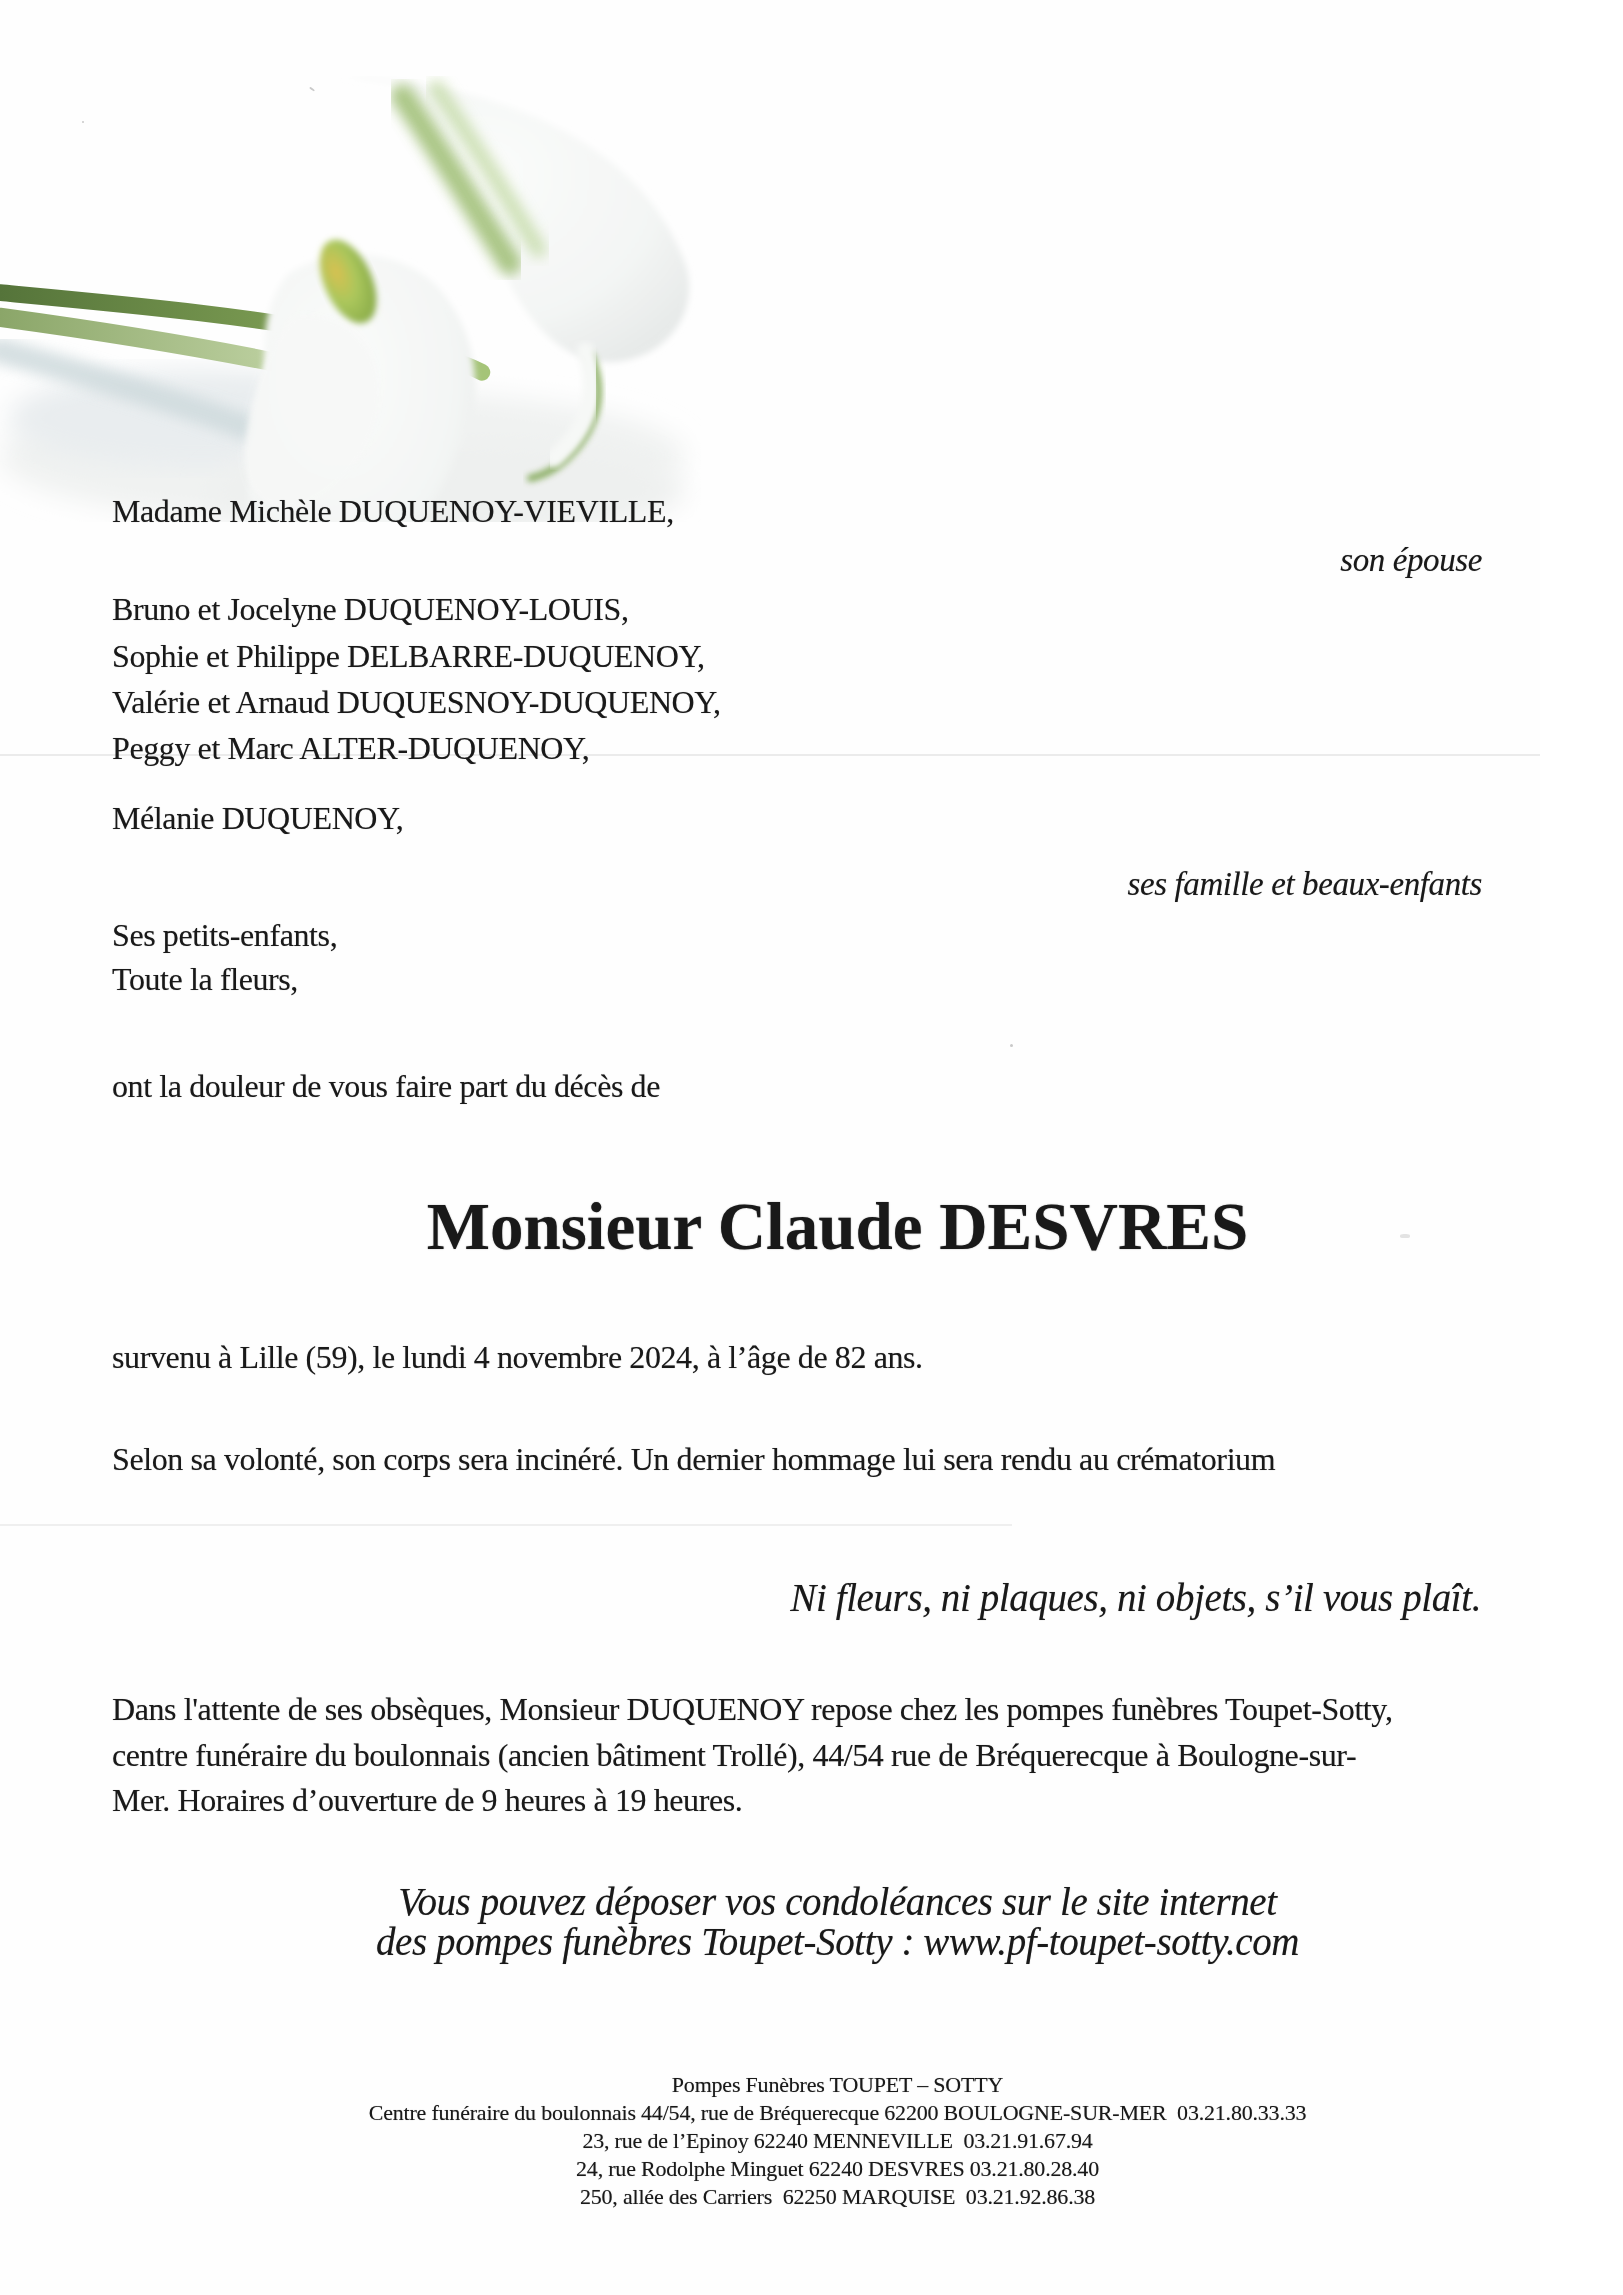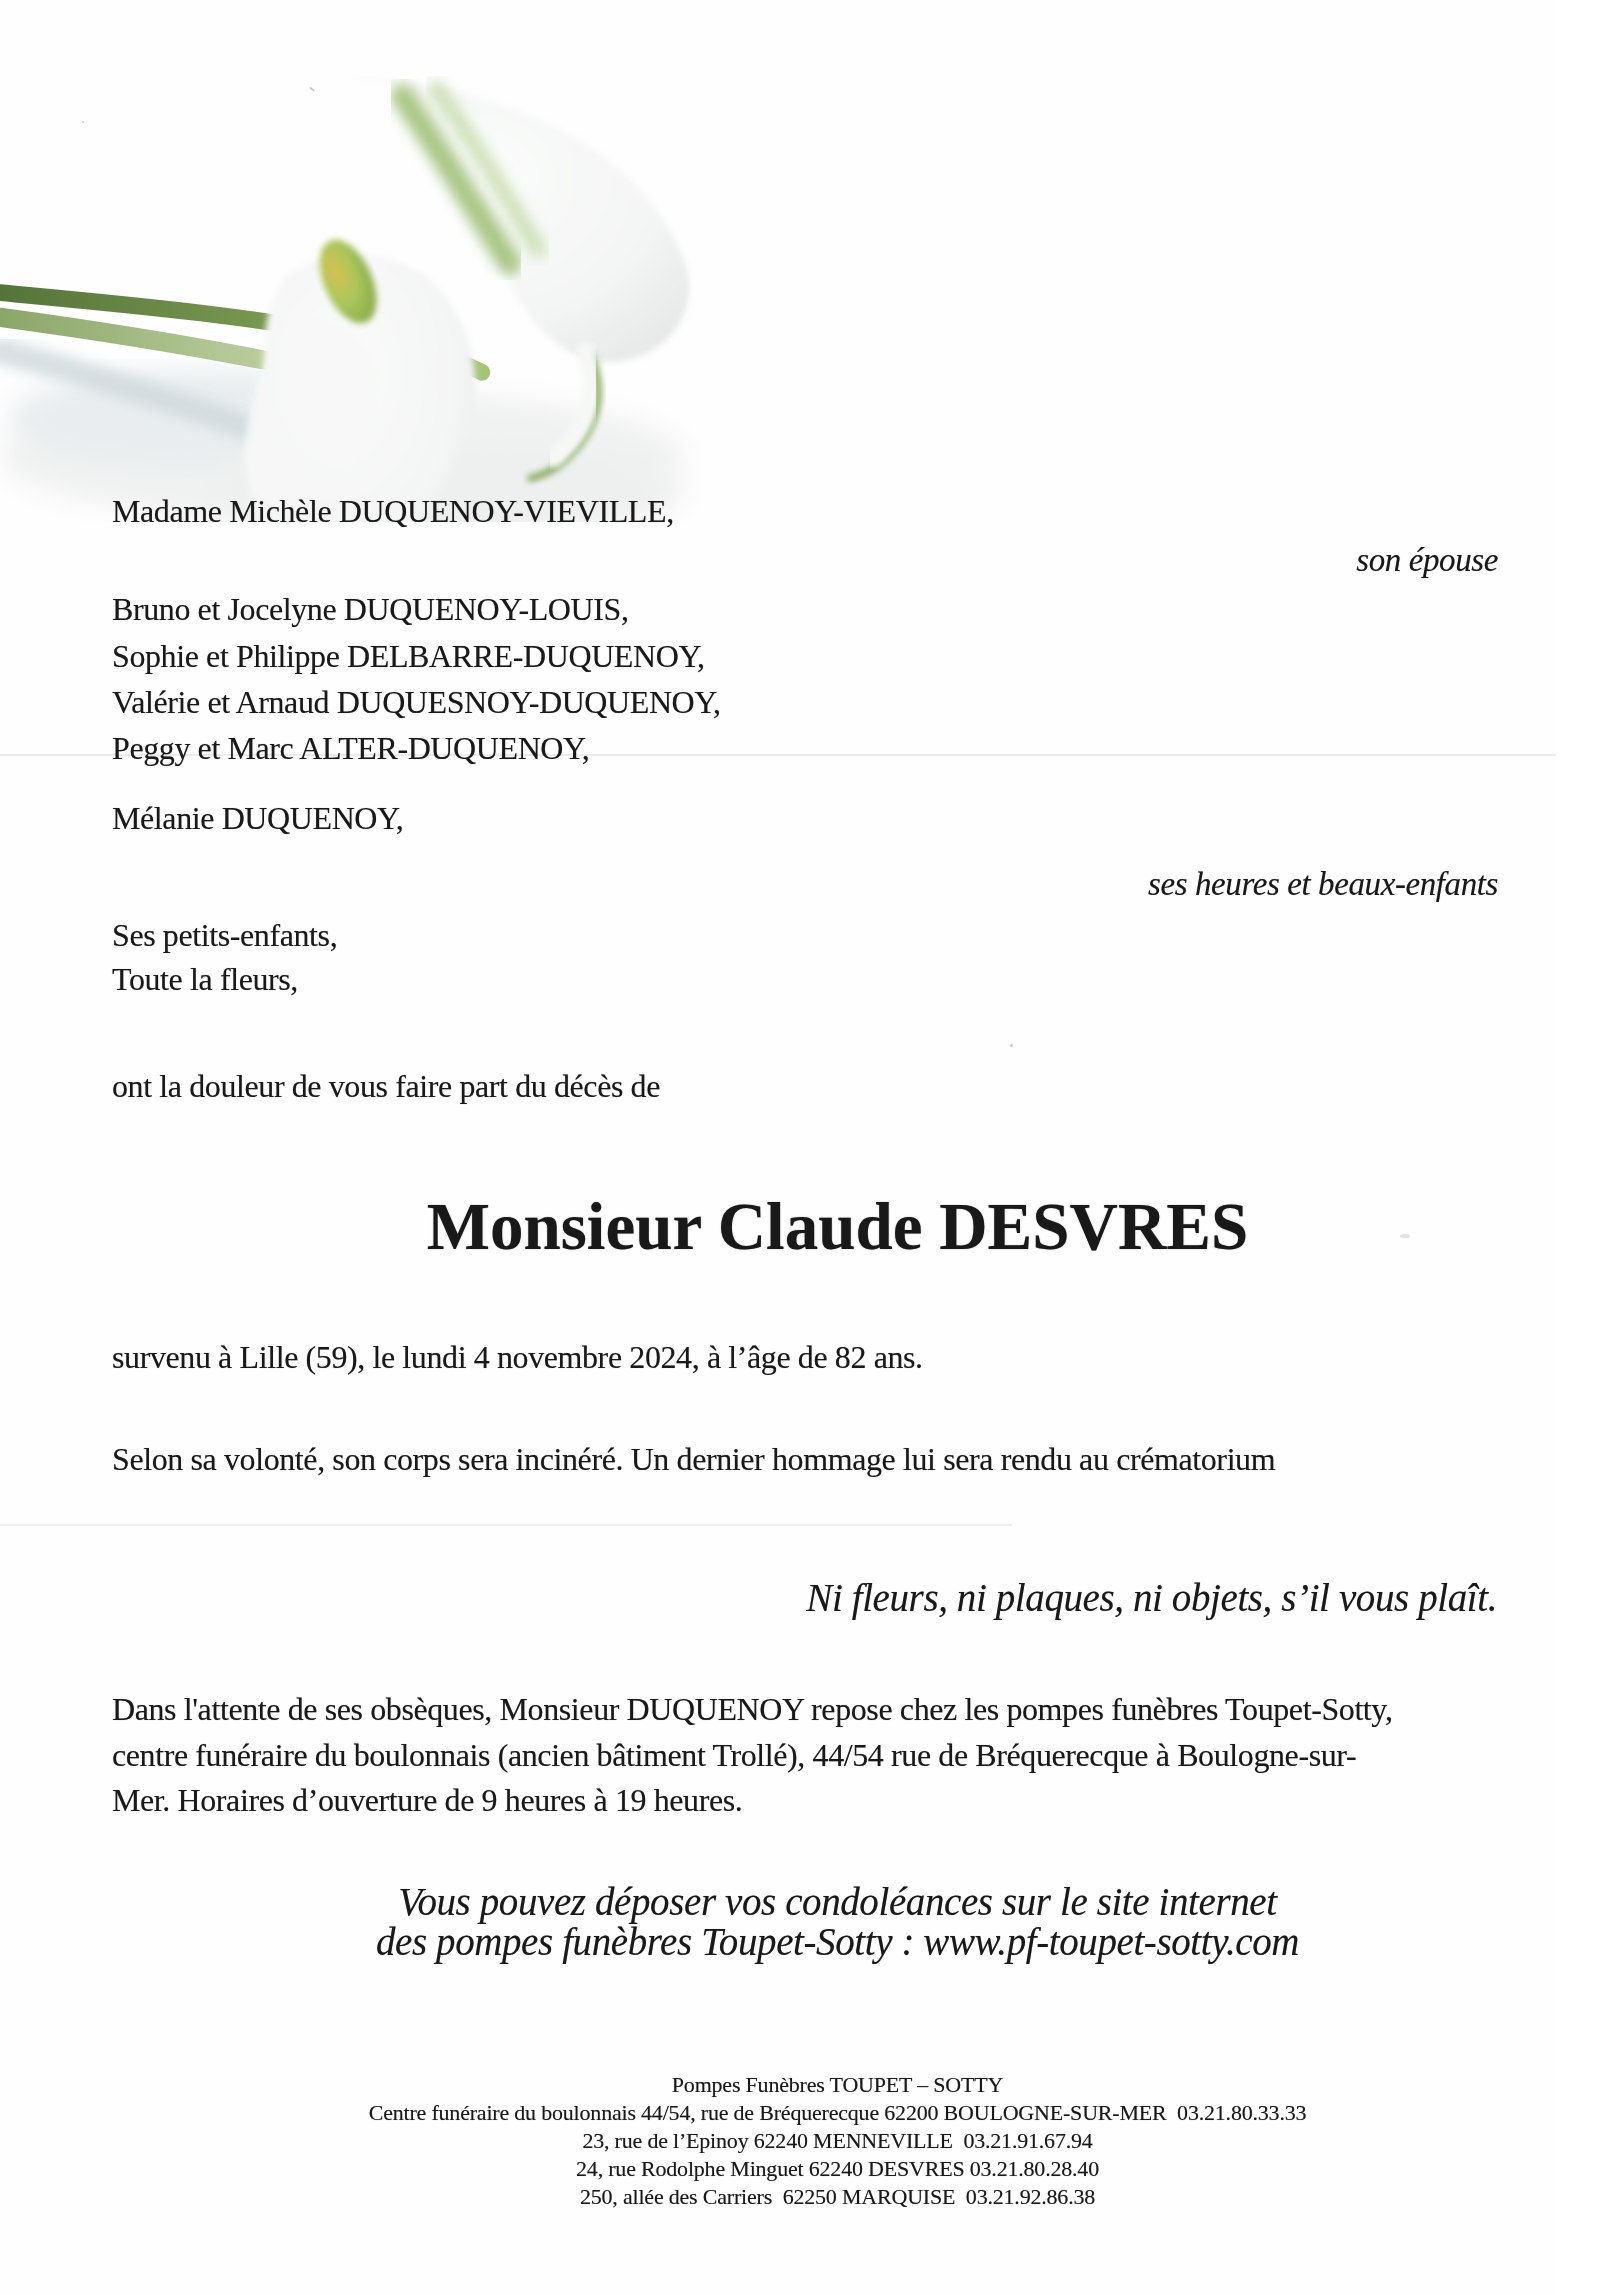--- a/index.html
+++ b/index.html
@@ -3,21 +3,20 @@
 <meta charset="utf-8">
 <style>
   html,body{margin:0;padding:0;background:#ffffff;}
   .page{
     position:relative;
     width:1540px;height:2295px;
     background:#fefefe;
     overflow:hidden;
     font-family:"Liberation Serif","DejaVu Serif",serif;
     color:#191919;
-    padding-left:16px;
   }
   .line{
     position:absolute;
     white-space:pre;
     letter-spacing:-0.4px;
     text-shadow:0 0 0.8px rgba(25,25,25,0.45);
   }
   .body-text{font-size:32px;}
   .aside{font-size:33px;font-style:italic;text-align:right;}
   .emph{font-size:39px;font-style:italic;font-weight:normal;}
@@ -102,21 +101,21 @@
   <div class="speck" style="left:1010px;top:1044px;width:3.2px;height:3.2px;"></div>
   <div class="smudge" style="left:1400px;top:1234px;width:9.6px;height:4px;"></div>
 
   <div class="line body-text" style="left:112px;top:493px;">Madame Michèle DUQUENOY-VIEVILLE,</div>
   <div class="line aside" style="right:58px;top:542px;">son épouse</div>
   <div class="line body-text" style="left:112px;top:591px;">Bruno et Jocelyne DUQUENOY-LOUIS,</div>
   <div class="line body-text" style="left:112px;top:638px;">Sophie et Philippe DELBARRE-DUQUENOY,</div>
   <div class="line body-text" style="left:112px;top:684px;">Valérie et Arnaud DUQUESNOY-DUQUENOY,</div>
   <div class="line body-text" style="left:112px;top:730px;">Peggy et Marc ALTER-DUQUENOY,</div>
   <div class="line body-text" style="left:112px;top:800px;">Mélanie DUQUENOY,</div>
-  <div class="line aside" style="right:58px;top:866px;">ses heures et beaux-enfants</div>
+  <div class="line aside" style="right:58px;top:866px;">ses famille et beaux-enfants</div>
   <div class="line body-text" style="left:112px;top:917px;">Ses petits-enfants,</div>
   <div class="line body-text" style="left:112px;top:961px;">Toute la fleurs,</div>
 
   <div class="line body-text" style="left:112px;top:1068px;">ont la douleur de vous faire part du décès de</div>
 
   <div class="line title" style="top:1188px;">Monsieur Claude DESVRES</div>
 
   <div class="line body-text" style="left:112px;top:1339px;">survenu à Lille (59), le lundi 4 novembre 2024, à l’âge de 82 ans.</div>
 
   <div class="line body-text" style="left:112px;top:1441px;">Selon sa volonté, son corps sera incinéré. Un dernier hommage lui sera rendu au crématorium</div>

